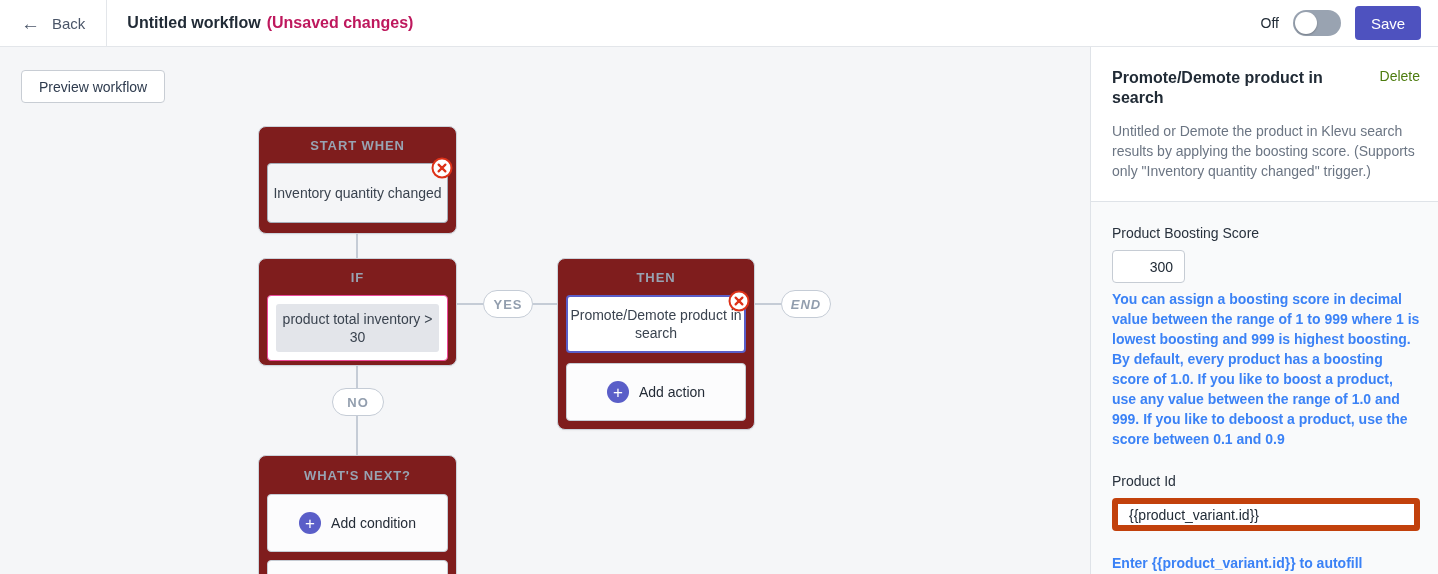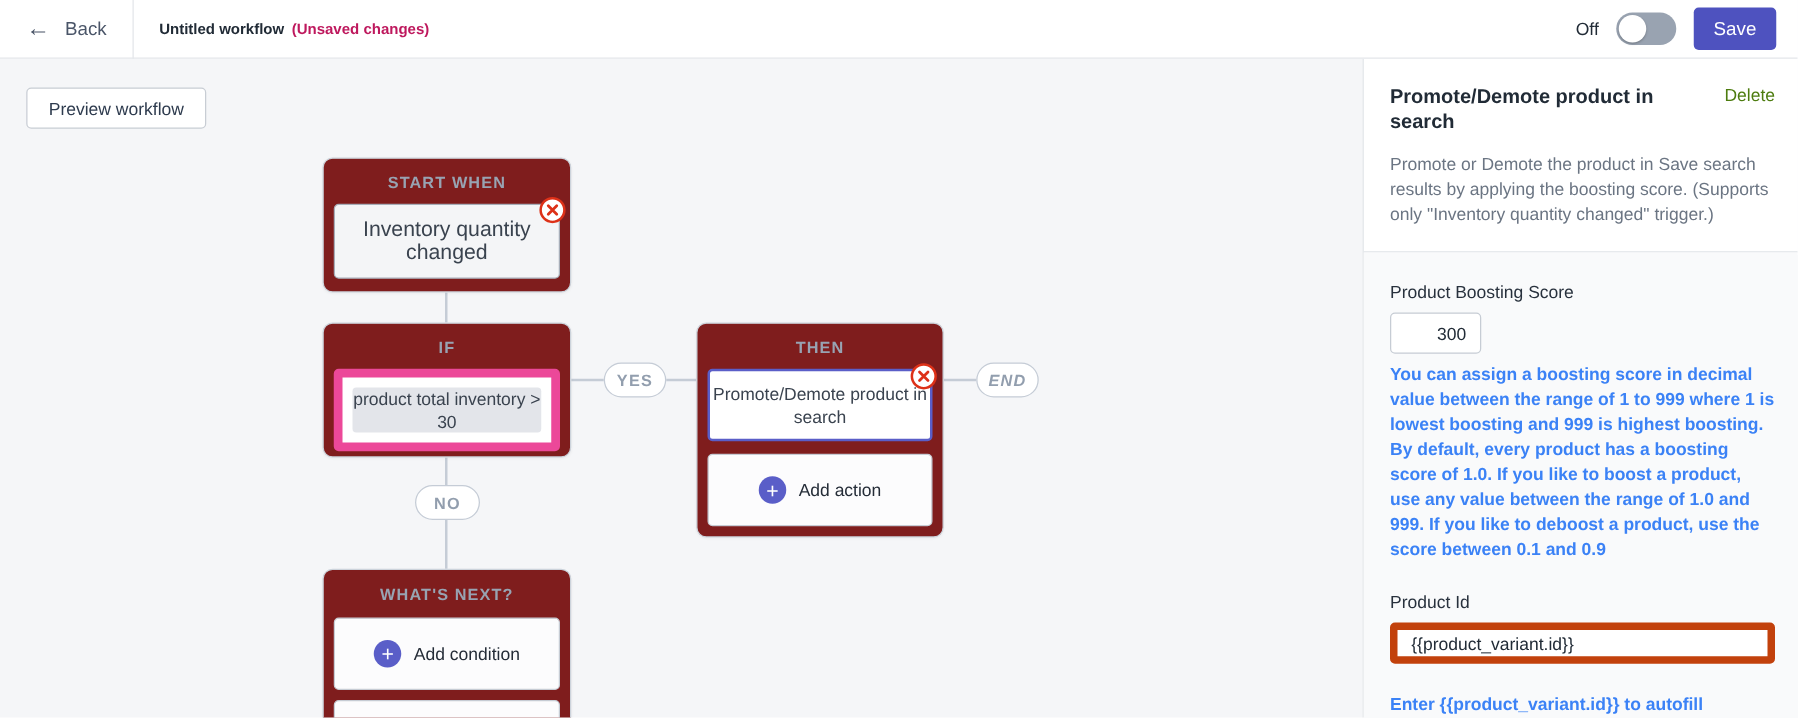--- a/index.html
+++ b/index.html
@@ -6,21 +6,21 @@
   html,body { width:1438px; height:574px; overflow:hidden;
     font-family:"Liberation Sans", sans-serif; background:#fff; color:#212b36; }
 
   
   .topbar { position:absolute; left:0; top:0; width:1438px; height:47px;
     background:#fff; border-bottom:1px solid #e3e6ea; display:flex; align-items:center; z-index:5; }
   .back-group { display:flex; align-items:center; gap:12px; padding:0 21px; height:100%;
     color:#4a5568; font-size:15px; cursor:pointer; }
   .back-arrow { font-size:19px; line-height:1; color:#4a5568; }
   .topbar-divider { width:1px; height:47px; background:#e3e6ea; }
-  .title-group { padding-left:20px; font-size:12px; display:flex; gap:6px; align-items:flex-end; }
+  .title-group { padding-left:20px; font-size:16px; display:flex; gap:6px; align-items:flex-end; }
   .wf-title { font-weight:bold; color:#212b36; }
   .wf-subtitle { color:#be185d; font-weight:bold; }
   .topbar-right { margin-left:auto; display:flex; align-items:center; gap:14px; padding-right:17px; }
   .off-label { font-size:14px; color:#212b36; }
   .toggle { width:48px; height:26px; border-radius:13px; background:#99a3b1; position:relative; cursor:pointer; }
   .toggle-knob { position:absolute; left:2px; top:2px; width:22px; height:22px; border-radius:50%;
     background:#fff; box-shadow:0 1px 2px rgba(0,0,0,.25); }
   .save-btn { width:66px; height:34px; background:#4e52bf; color:#fff; border:none; border-radius:4px;
     font-size:15px; font-family:inherit; cursor:pointer; }
 
@@ -32,22 +32,22 @@
     font-family:inherit; color:#2e3b4e; cursor:pointer; }
 
   .node { position:absolute; background:#7f1d1d; border:1px solid #ccd3db; border-radius:8px;
     box-shadow:0 1px 2px rgba(0,0,0,.04); }
   .node-header { height:36px; display:flex; align-items:center; justify-content:center;
     font-size:13px; font-weight:bold; letter-spacing:.9px; color:#98a3b2; }
   .node-body { padding:0 8px; }
 
   .trigger-card { position:relative; height:60px; background:#f4f5f7; border:1px solid #a7aeb9;
     border-radius:4px; display:flex; align-items:center; justify-content:center; text-align:center;
-    font-size:17px; line-height:18px; color:#3a434f; cursor:pointer; }
-  .cond-card { position:relative; height:66px; background:#fff; border:7px solid #ec4899;
+    font-size:14px; line-height:18px; color:#3a434f; cursor:pointer; }
+  .cond-card { position:relative; height:66px; background:#fff; border:1px solid #ec4899;
     border-radius:4px; padding:8px; cursor:pointer; }
   .cond-chip { height:100%; background:#e3e5ea; border-radius:3px; display:flex; align-items:center;
     justify-content:center; text-align:center; font-size:14px; line-height:18px; color:#3a434f; }
   .action-card { position:relative; height:58px; background:#fff; border:2px solid #5a5ec8;
     border-radius:4px; display:flex; align-items:center; justify-content:center; text-align:center;
     font-size:14px; line-height:18px; color:#3a434f; cursor:pointer; }
   .add-card { height:58px; background:#fcfcfd; border:1px solid #c6ccd4; border-radius:4px;
     display:flex; align-items:center; justify-content:center; gap:10px; font-size:14px;
     color:#242c37; cursor:pointer; }
   .plus-circle { width:22px; height:22px; border-radius:50%; background:#5a5ec8; color:#fff;
@@ -174,21 +174,21 @@
     </div>
   </div>
 </div>
 
 <div class="panel">
   <div class="panel-head">
     <div class="panel-title-row">
       <div class="panel-title">Promote/Demote product in search</div>
       <a class="delete-link">Delete</a>
     </div>
-    <div class="panel-desc">Promote or Demote the product in Save search results by applying the boosting score. (Supports only "Inventory quantity changed" trigger.)</div>
+    <div class="panel-desc">Untitled or Demote the product in Klevu search results by applying the boosting score. (Supports only "Inventory quantity changed" trigger.)</div>
   </div>
   <div class="panel-divider"></div>
   <div class="panel-form">
     <div class="field-label">Product Boosting Score</div>
     <input class="score-input" type="text" value="300" style="">
     <div class="field-help">You can assign a boosting score in decimal value between the range of 1 to 999 where 1 is lowest boosting and 999 is highest boosting. By default, every product has a boosting score of 1.0. If you like to boost a product, use any value between the range of 1.0 and 999. If you like to deboost a product, use the score between 0.1 and 0.9</div>
 
     <div class="field-label pid-label">Product Id</div>
     <input class="pid-input" type="text" value="{{product_variant.id}}" style="">
     <div class="field-help pid-help">Enter {{product_variant.id}} to autofill</div>

